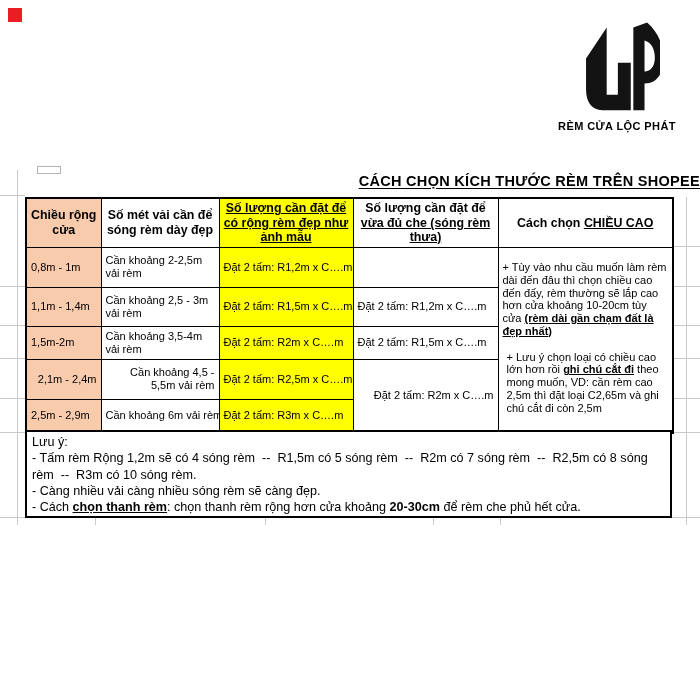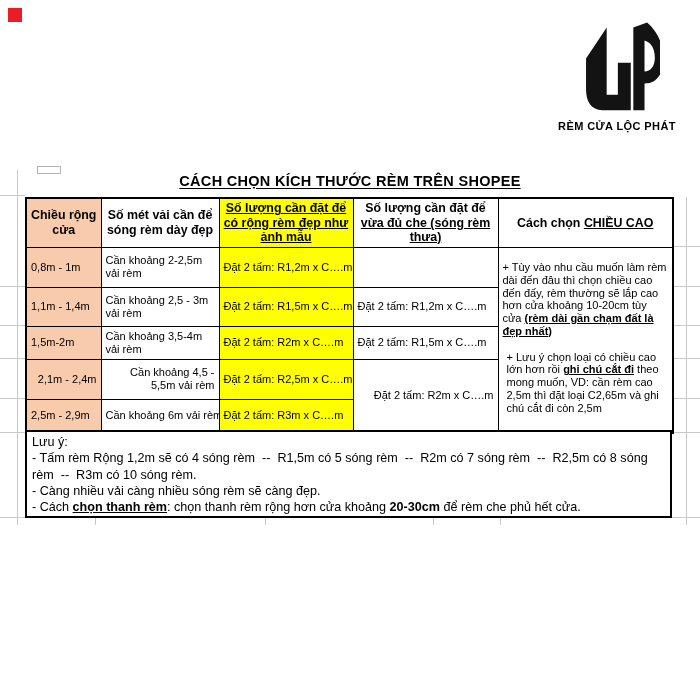--- a/index.html
+++ b/index.html
@@ -15,21 +15,21 @@
   .brand-name{margin-top:4px;font-weight:bold;font-size:11px;letter-spacing:0.4px;white-space:nowrap;}
 
   
   .gl{position:absolute;background:#c9c9c9;}
   .gl.v{width:1px;}
   .gl.h{height:1px;}
   .artifact-rect{position:absolute;left:37px;top:166px;width:22px;height:6px;
                  border:1px solid #b4b4b4;background:#fff;}
 
   
-  .title{position:absolute;left:0;top:173px;width:700px;text-align:center;
+  .title{position:absolute;left:0;top:173px;width:700px;text-align:right;
          font-weight:bold;font-size:14.5px;letter-spacing:0.3px;
          text-decoration:underline;text-underline-offset:2px;}
 
   
   table.guide{position:absolute;left:25px;top:197px;width:647px;
               border-collapse:collapse;table-layout:fixed;
               border:2px solid #000;}
   table.guide th, table.guide td{border:1.5px solid #000;padding:1px 4px;
               font-size:11px;line-height:1.16;vertical-align:middle;overflow:hidden;}
   table.guide th{font-weight:bold;text-align:center;font-size:12.4px;}

